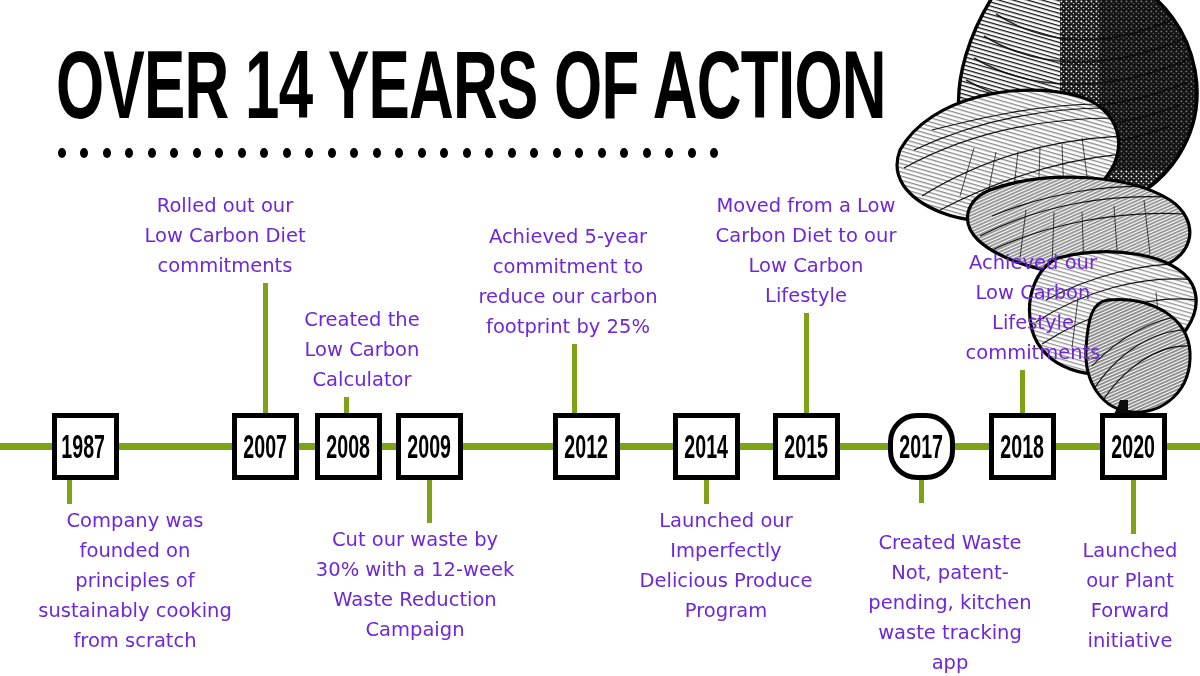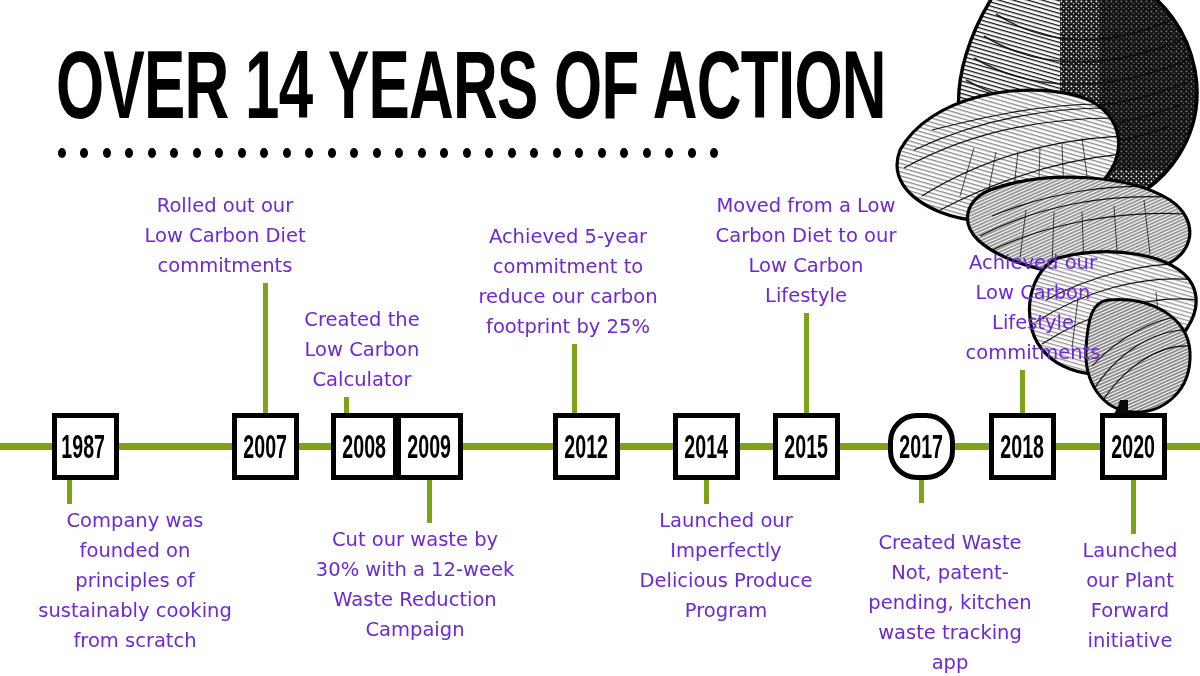--- a/index.html
+++ b/index.html
@@ -298,21 +298,21 @@
 sustainably cooking
 from scratch</div>
       <div class="stem" style="left: 67px; top: 480px; height: 24px;"></div>
       <div class="year-box" style="left: 232px;">
         <span class="year-label">2007</span>
       </div>
       <div class="caption above" style="left: 110px; width: 230px; top: 191px;">Rolled out our
 Low Carbon Diet
 commitments</div>
       <div class="stem" style="left: 263px; top: 283px; height: 130px;"></div>
-      <div class="year-box" style="left: 331px;">
+      <div class="year-box" style="left: 315px;">
         <span class="year-label">2008</span>
       </div>
       <div class="caption above" style="left: 274px; width: 176px; top: 305px;">Created the
 Low Carbon
 Calculator</div>
       <div class="stem" style="left: 344px; top: 397px; height: 16px;"></div>
       <div class="year-box" style="left: 396px;">
         <span class="year-label">2009</span>
       </div>
       <div class="caption below" style="left: 290px; width: 250px; top: 525px;">Cut our waste by

